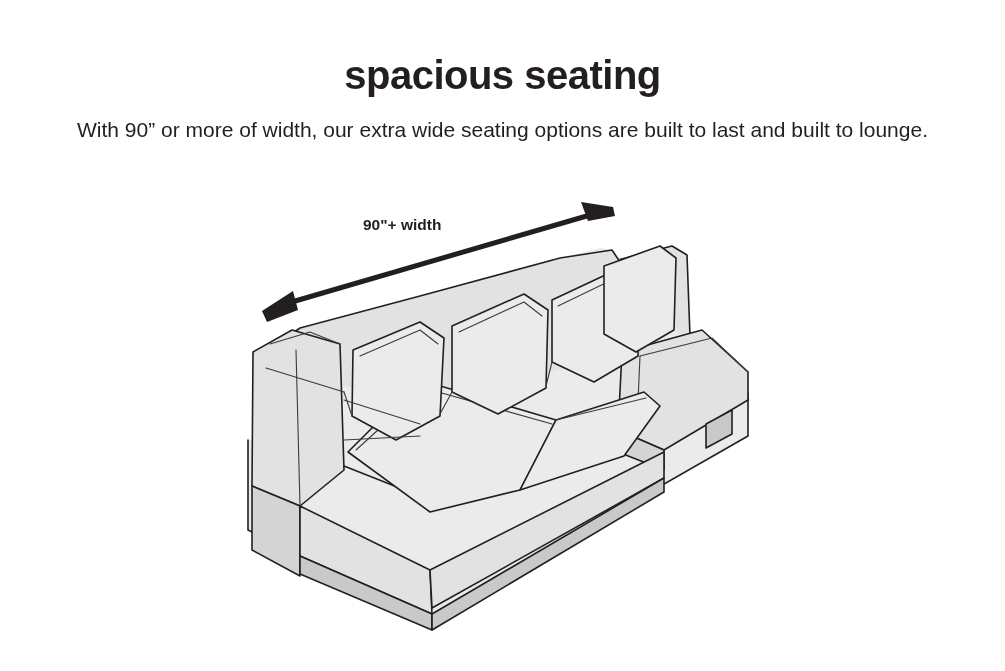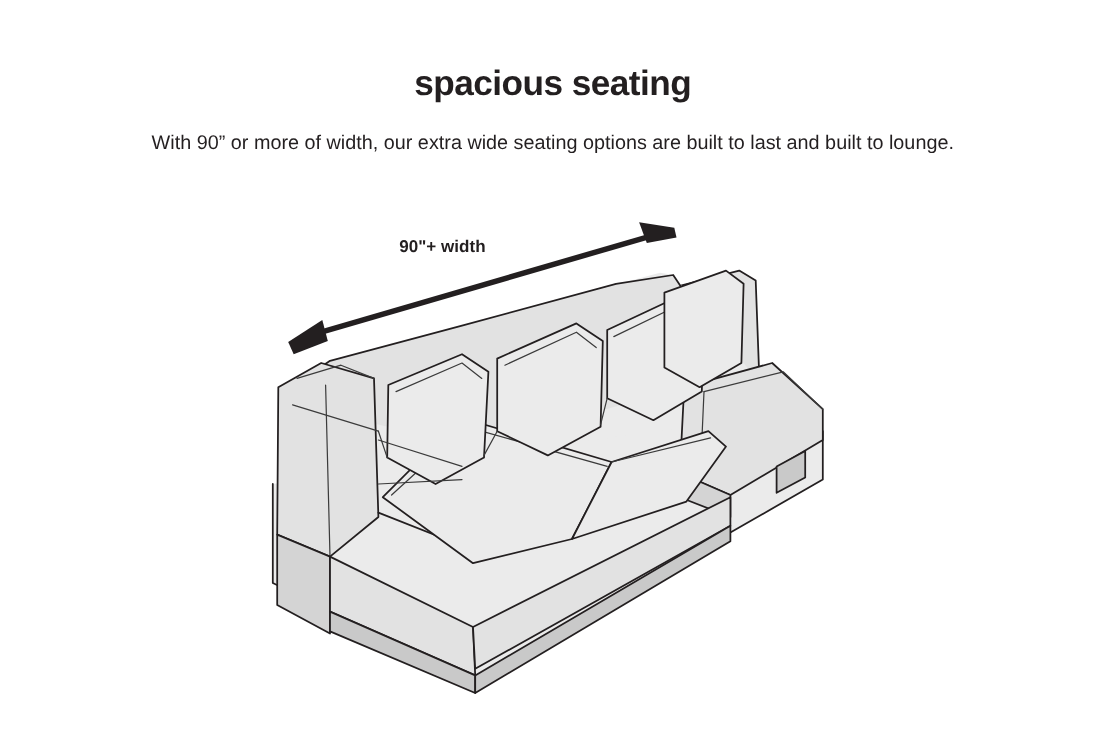--- a/index.html
+++ b/index.html
@@ -20,33 +20,33 @@
     width: 1005px;
     height: 671px;
     background: #ffffff;
   }
   .headline {
     position: absolute;
     top: 52px;
     left: 0;
     width: 1005px;
     text-align: center;
-    font-size: 32px;
+    font-size: 40px;
     font-weight: bold;
     letter-spacing: -0.5px;
     color: #231f20;
     line-height: 46px;
   }
   .subcopy {
     position: absolute;
     top: 116px;
     left: 50px;
     width: 905px;
     text-align: center;
-    font-size: 18px;
+    font-size: 21px;
     line-height: 27px;
     color: #231f20;
   }
   .subcopy .line {
     display: block;
   }
   .dim-label {
     position: absolute;
     top: 216px;
     left: 363px;

